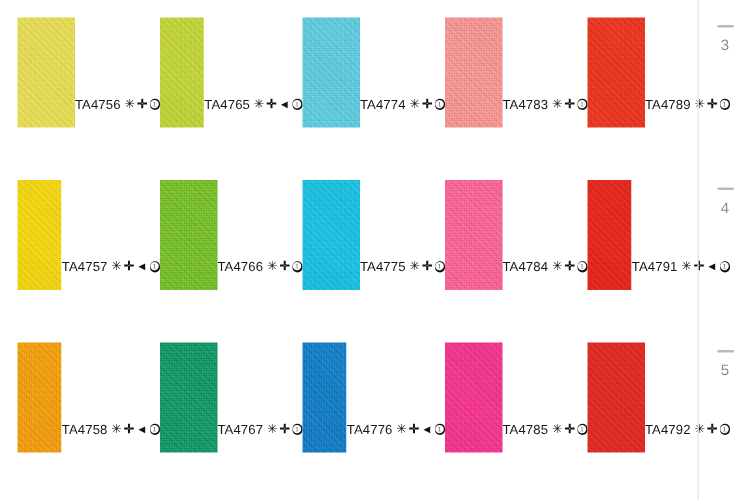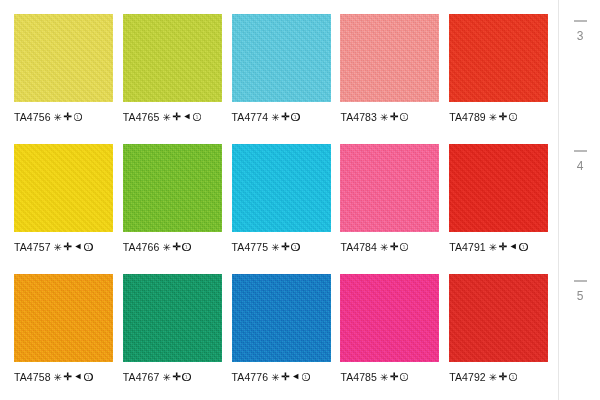--- a/index.html
+++ b/index.html
@@ -38,21 +38,21 @@
   .swatch-row {
     display: flex;
     flex-direction: row;
     height: 130px;
   }
 
   .swatch-cell {
     width: 114px;
     margin-right: 0px;
     display: flex;
-    flex-direction: column;
+    flex-direction: row;
   }
 
   .swatch-chip {
     width: 99px;
     height: 88px;
     position: relative;
     overflow: hidden;
     background-color: #cccccc;
   }
 

